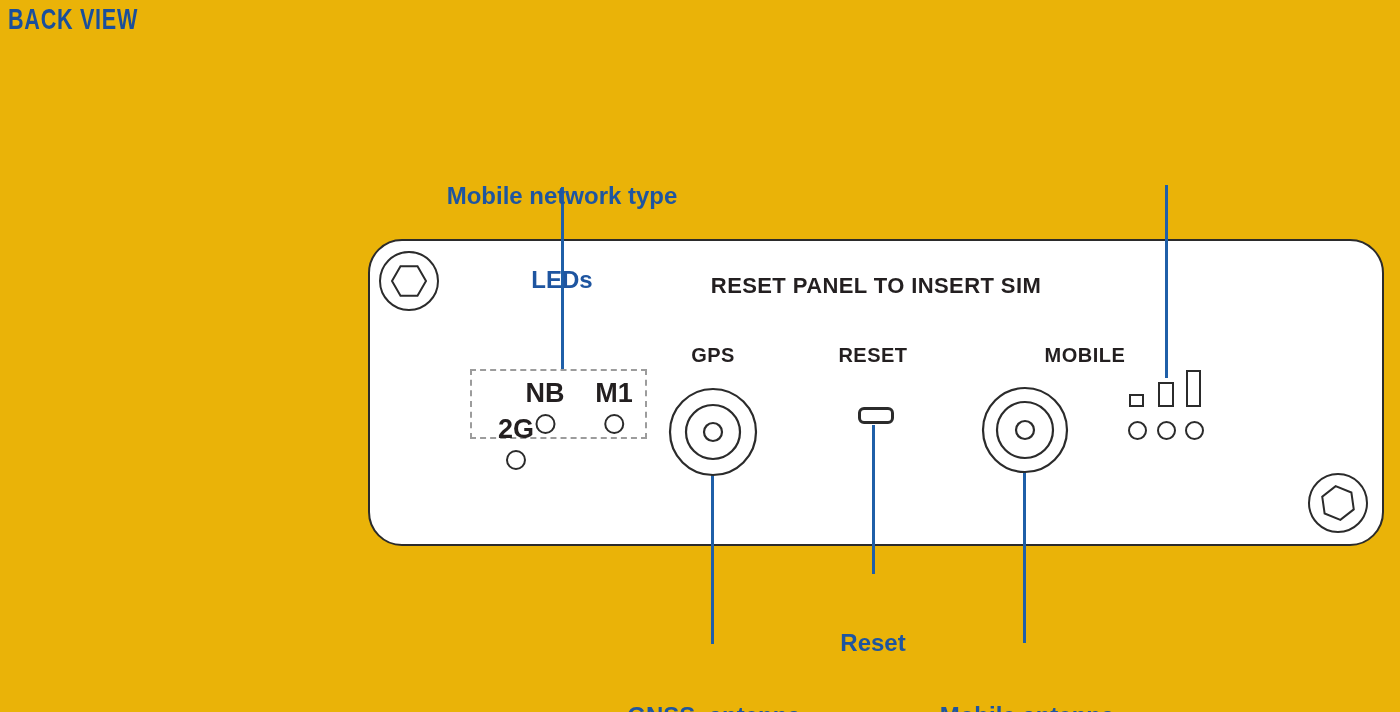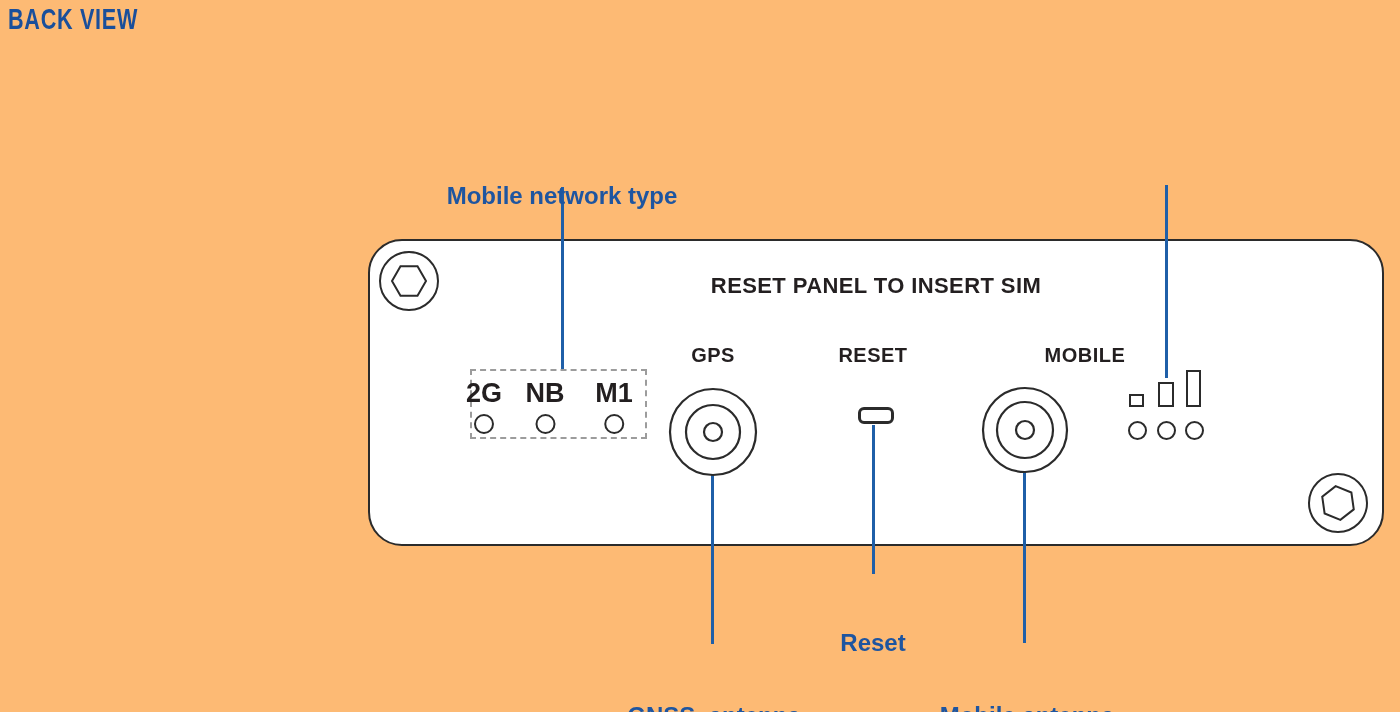--- a/index.html
+++ b/index.html
@@ -4,21 +4,21 @@
 <style>
   :root{
     --accent-blue:#1e55a0;
     --line-blue:#1f5fa8;
     --panel-outline:#2b2b2b;
     --label-dark:#231f20;
     --dashed-gray:#9c9c9c;
   }
   html,body{margin:0;padding:0;background:#fff;}
   .stage{
-    position:relative;width:1400px;height:712px;background:#fdba74;
+    position:relative;width:1400px;height:712px;background:#eab308;
     font-family:"Liberation Sans", sans-serif;overflow:hidden;
   }
   .abs{position:absolute;}
   .page-title{
     left:8px;top:2px;font-size:30px;font-weight:700;color:#1a4f9b;
     letter-spacing:1px;white-space:nowrap;
     transform:scaleX(0.72);transform-origin:left top;
   }
   .panel{
     left:368px;top:239px;width:1016px;height:307px;box-sizing:border-box;
@@ -82,21 +82,21 @@
 
   <div class="abs sim-notice">RESET PANEL TO INSERT SIM</div>
 
   <div class="abs vline" style="left:561px;top:187px;height:182px;"></div>
   <div class="abs vline" style="left:1165px;top:185px;height:193px;"></div>
   <div class="abs vline" style="left:711px;top:474px;height:170px;"></div>
   <div class="abs vline" style="left:872px;top:425px;height:149px;"></div>
   <div class="abs vline" style="left:1023px;top:471px;height:172px;"></div>
 
   <div class="abs dashed-box">
-    <div class="led-col" style="left:12px;">
+    <div class="led-col" style="left:44px;margin-top:36px;">
       <span class="lbl">2G</span>
       <span class="led-dot"></span>
     </div>
     <div class="led-col" style="left:73px;text-align:right;">
       <span class="lbl">NB</span>
       <span class="led-dot"></span>
     </div>
     <div class="led-col" style="left:142px;">
       <span class="lbl">M1</span>
       <span class="led-dot"></span>
@@ -122,20 +122,21 @@
 
   <div class="abs sig-bar" style="left:1129px;top:394px;width:15px;height:13px;"></div>
   <div class="abs sig-bar" style="left:1158px;top:382px;width:16px;height:25px;"></div>
   <div class="abs sig-bar" style="left:1186px;top:370px;width:15px;height:37px;"></div>
   <div class="abs sig-dot" style="left:1128px;top:421px;"></div>
   <div class="abs sig-dot" style="left:1157px;top:421px;"></div>
   <div class="abs sig-dot" style="left:1185px;top:421px;"></div>
 
   <div class="abs callout-label" style="left:562px;top:126px;">
     <div>Mobile network type</div>
+    <div>LEDs</div>
   </div>
   <div class="abs callout-label" style="left:1167px;top:124px;">
   </div>
   <div class="abs callout-label" style="left:873px;top:573px;">
     <div>Reset</div>
     
   </div>
   <div class="abs callout-label" style="left:714px;top:646px;">
     <div>GNSS  antenna</div>
     

